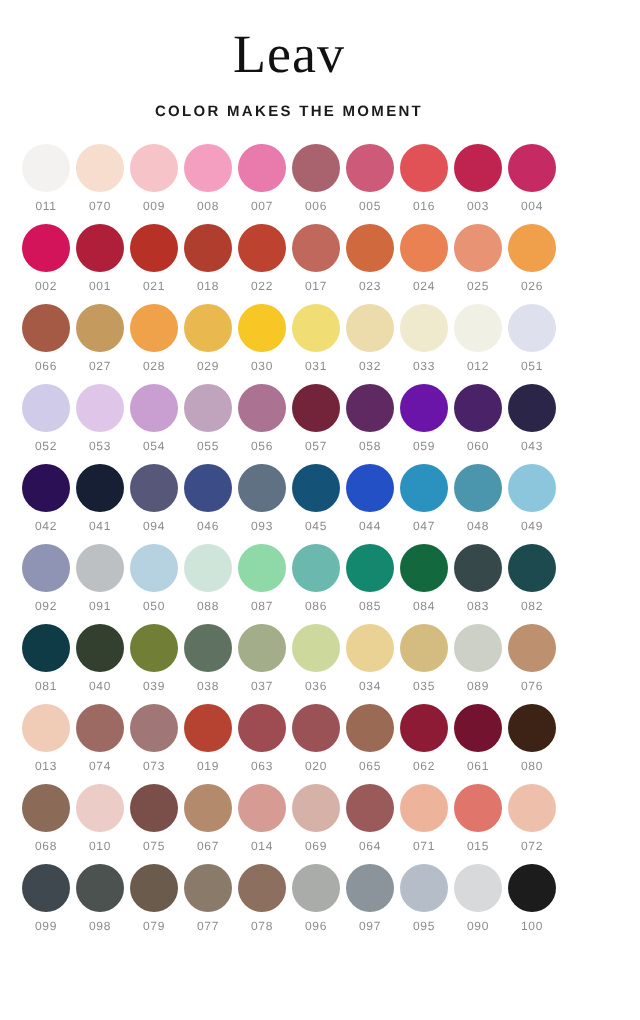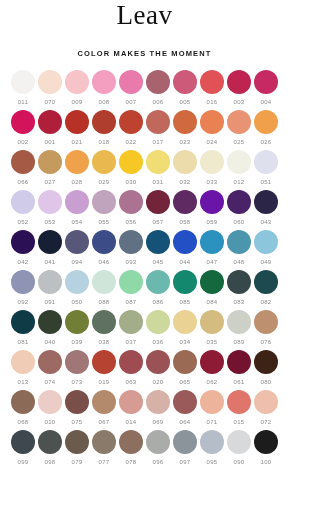--- a/index.html
+++ b/index.html
@@ -19,38 +19,39 @@
     height: 510px;
     background: #ffffff;
     box-sizing: border-box;
     display: flex;
     flex-direction: column;
     align-items: center;
   }
   .brand-header {
     width: 100%;
     text-align: center;
+    padding-top: 12px;
   }
   .brand-wordmark {
     font-family: "Liberation Serif", serif;
     font-size: 27px;
     line-height: 30px;
     letter-spacing: 0.5px;
     color: #111111;
     font-weight: 400;
     display: block;
   }
   .brand-tagline {
     font-family: "Liberation Sans", sans-serif;
     font-size: 7.5px;
     font-weight: bold;
     letter-spacing: 1.15px;
     color: #1a1a1a;
     display: block;
-    margin-top: 19px;
+    margin-top: 9px;
   }
   .swatch-grid {
     margin-top: 12px;
     display: flex;
     flex-direction: column;
     width: 100%;
     align-items: center;
   }
   .swatch-row {
     display: flex;

